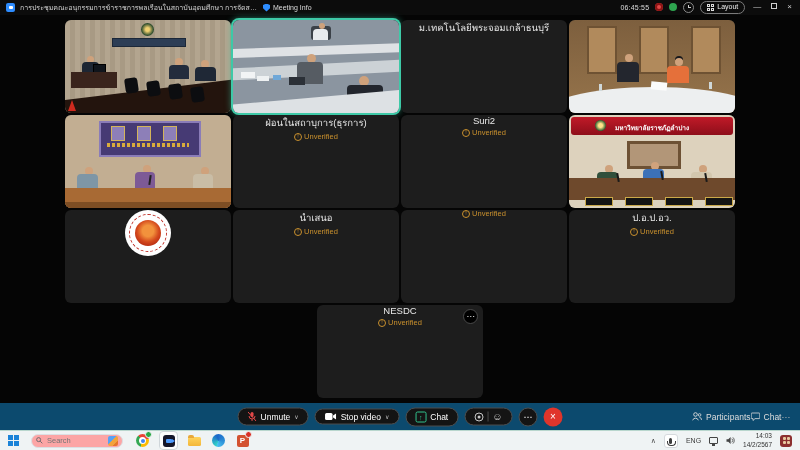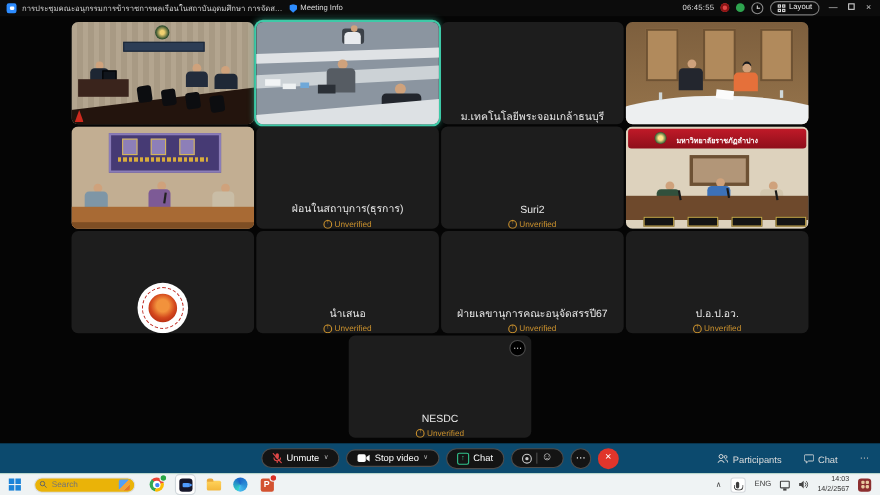--- a/index.html
+++ b/index.html
@@ -31,21 +31,21 @@
   .maxbox{display:inline-block;width:6px;height:6px;border:1px solid #cfcfcf;box-sizing:border-box;}
 
   
   .stage{position:absolute;top:15px;left:0;right:0;bottom:45px;background:#050505;}
   .rows{display:flex;flex-direction:column;gap:2px;padding-top:5px;}
   .row{display:flex;justify-content:center;gap:2px;}
   .tile{width:166px;height:93px;background:#1d1d1d;border-radius:6px;position:relative;
     overflow:hidden;flex:0 0 auto;}
   .tile.active{box-shadow:0 0 0 2px #3ec9a7,0 0 7px 1px rgba(62,201,167,.7);}
   .tile-center{position:absolute;inset:0;display:flex;flex-direction:column;align-items:center;
-    justify-content:flex-end;gap:3px;}
+    justify-content:flex-start;gap:3px;}
   .tile-label{color:#e9e9e9;font-size:9.5px;text-align:center;max-width:156px;}
   .tile-sub{color:#c9902d;font-size:7.5px;display:flex;align-items:center;gap:2px;line-height:1;}
   .info-dot{display:inline-flex;align-items:center;justify-content:center;width:8px;height:8px;
     border:1px solid #c9902d;border-radius:50%;font-size:5.5px;box-sizing:border-box;}
   .morebtn{position:absolute;top:4px;right:5px;width:13px;height:13px;border-radius:50%;
     background:#000;border:1px solid #4a4a4a;color:#fff;font-size:8px;display:flex;
     align-items:center;justify-content:center;line-height:1;}
   .scene{position:absolute;inset:0;}
   .abs{position:absolute;}
   .head{position:absolute;border-radius:50%;background:#cfa27c;}
@@ -70,29 +70,29 @@
     color:#fff;display:flex;align-items:center;justify-content:center;font-size:9px;line-height:1;box-sizing:border-box;}
   .leave{background:#e0352b;border:none;font-size:10px;}
   .pill-div{width:1px;height:10px;background:#4d4d4d;}
   .sharebox{display:inline-flex;align-items:center;justify-content:center;width:9px;height:9px;
     border:1px solid #31c48d;border-radius:2px;color:#31c48d;font-size:7px;line-height:1;}
   .recdot{display:inline-flex;align-items:center;justify-content:center;width:9px;height:9px;
     border:1px solid #c9c9c9;border-radius:50%;box-sizing:border-box;}
   .recdot i{width:3px;height:3px;border-radius:50%;background:#c9c9c9;}
   .smiley{color:#c9c9c9;font-size:10px;line-height:1;}
   .rightc{position:absolute;right:10px;top:50%;transform:translateY(-50%);display:flex;
-    align-items:flex-end;gap:20px;color:#ddd;font-size:8.5px;}
+    align-items:flex-start;gap:0;color:#ddd;font-size:8.5px;}
   .rc-item{display:flex;align-items:center;gap:4px;}
 
   
   .taskbar{position:absolute;left:0;right:0;bottom:0;height:20px;background:#eff3f4;
     border-top:1px solid #b8d6cd;display:flex;align-items:center;padding:0 8px;box-sizing:border-box;}
   .winlogo{display:grid;grid-template-columns:5px 5px;grid-template-rows:5px 5px;gap:1px;margin-right:12px;}
   .winlogo span{background:#1b83d8;}
-  .searchpill{display:flex;align-items:center;gap:4px;background:#eab308;border:1px solid #dcdfe3;
+  .searchpill{display:flex;align-items:center;gap:4px;background:#fca5a5;border:1px solid #dcdfe3;
     border-radius:8px;height:14px;padding:0 4px;width:92px;box-sizing:border-box;margin-right:12px;}
   .searchpill input{border:none;outline:none;background:transparent;font-size:7.5px;width:52px;
     color:#444;font-family:inherit;padding:0;}
   .sh-icon{width:10px;height:10px;border-radius:2px;margin-left:auto;
     background:linear-gradient(135deg,#57a0f4 0 45%,#f2a33c 45% 75%,#e7762d 75%);}
   .task-icons{display:flex;align-items:center;gap:9px;}
   .ticon{position:relative;width:15px;height:15px;display:flex;align-items:center;justify-content:center;}
   .chrome{width:13px;height:13px;border-radius:50%;position:relative;
     background:conic-gradient(from -45deg,#ea4335 0 120deg,#fbbc05 120deg 240deg,#34a853 240deg 360deg);}
   .chrome::before{content:"";position:absolute;inset:3px;background:#fff;border-radius:50%;}
@@ -317,21 +317,20 @@
             <div class="tile-label">นำเสนอ</div>
             <div class="tile-sub">
               <span class="info-dot">!</span>
               <span>Unverified</span>
             </div>
           </div>
         </div>
 
         <div class="tile">
           <div class="tile-center">
-            <div class="tile-label">ฝ่ายเลขานุการคณะอนุจัดสรรปี67</div>
             <div class="tile-sub">
               <span class="info-dot">!</span>
               <span>Unverified</span>
             </div>
           </div>
         </div>
 
         <div class="tile">
           <div class="tile-center">
             <div class="tile-label">ป.อ.ป.อว.</div>

